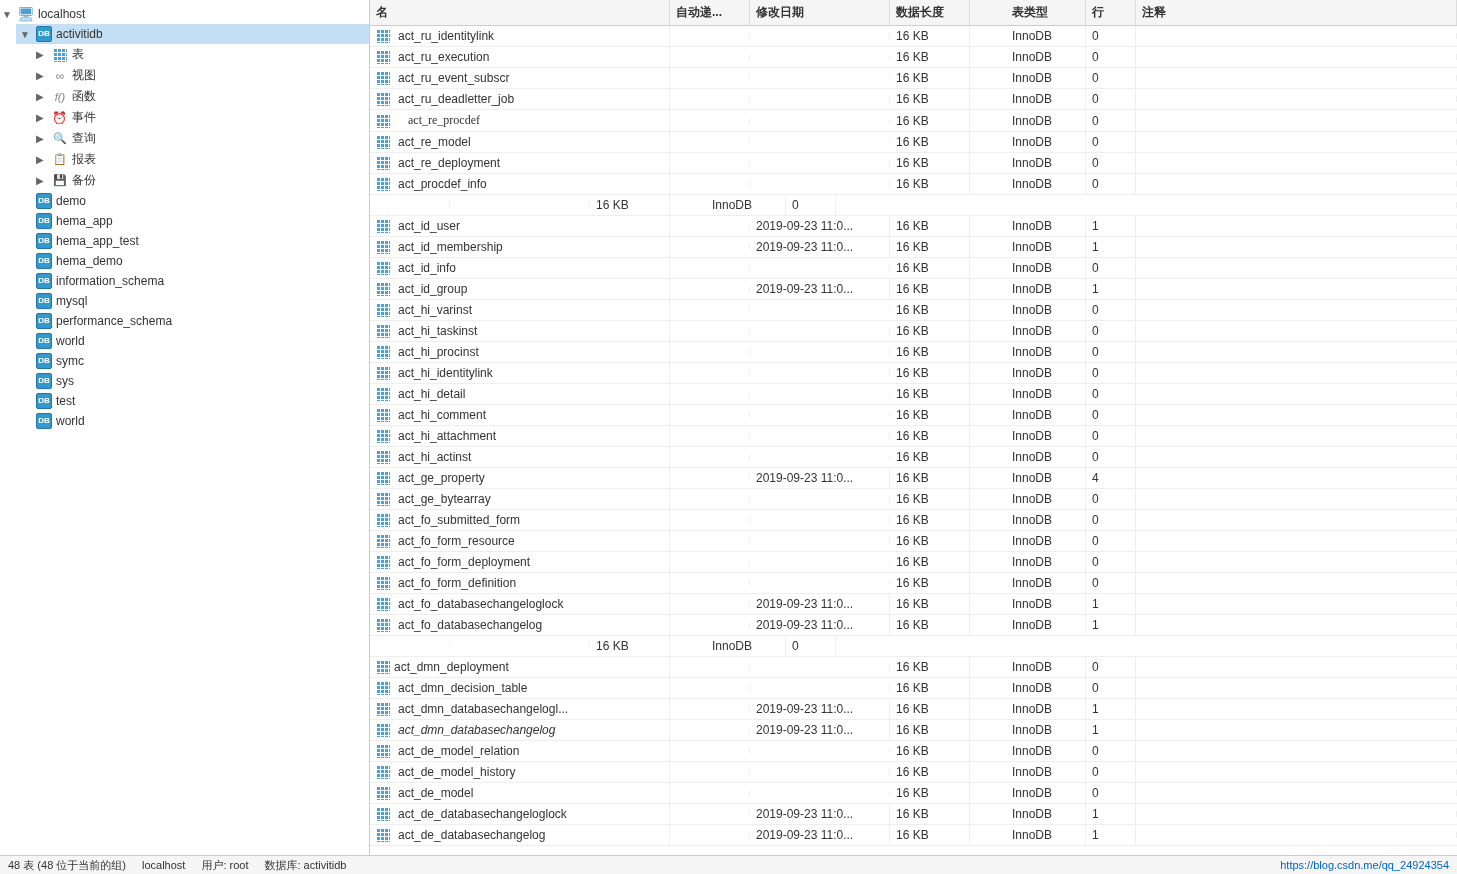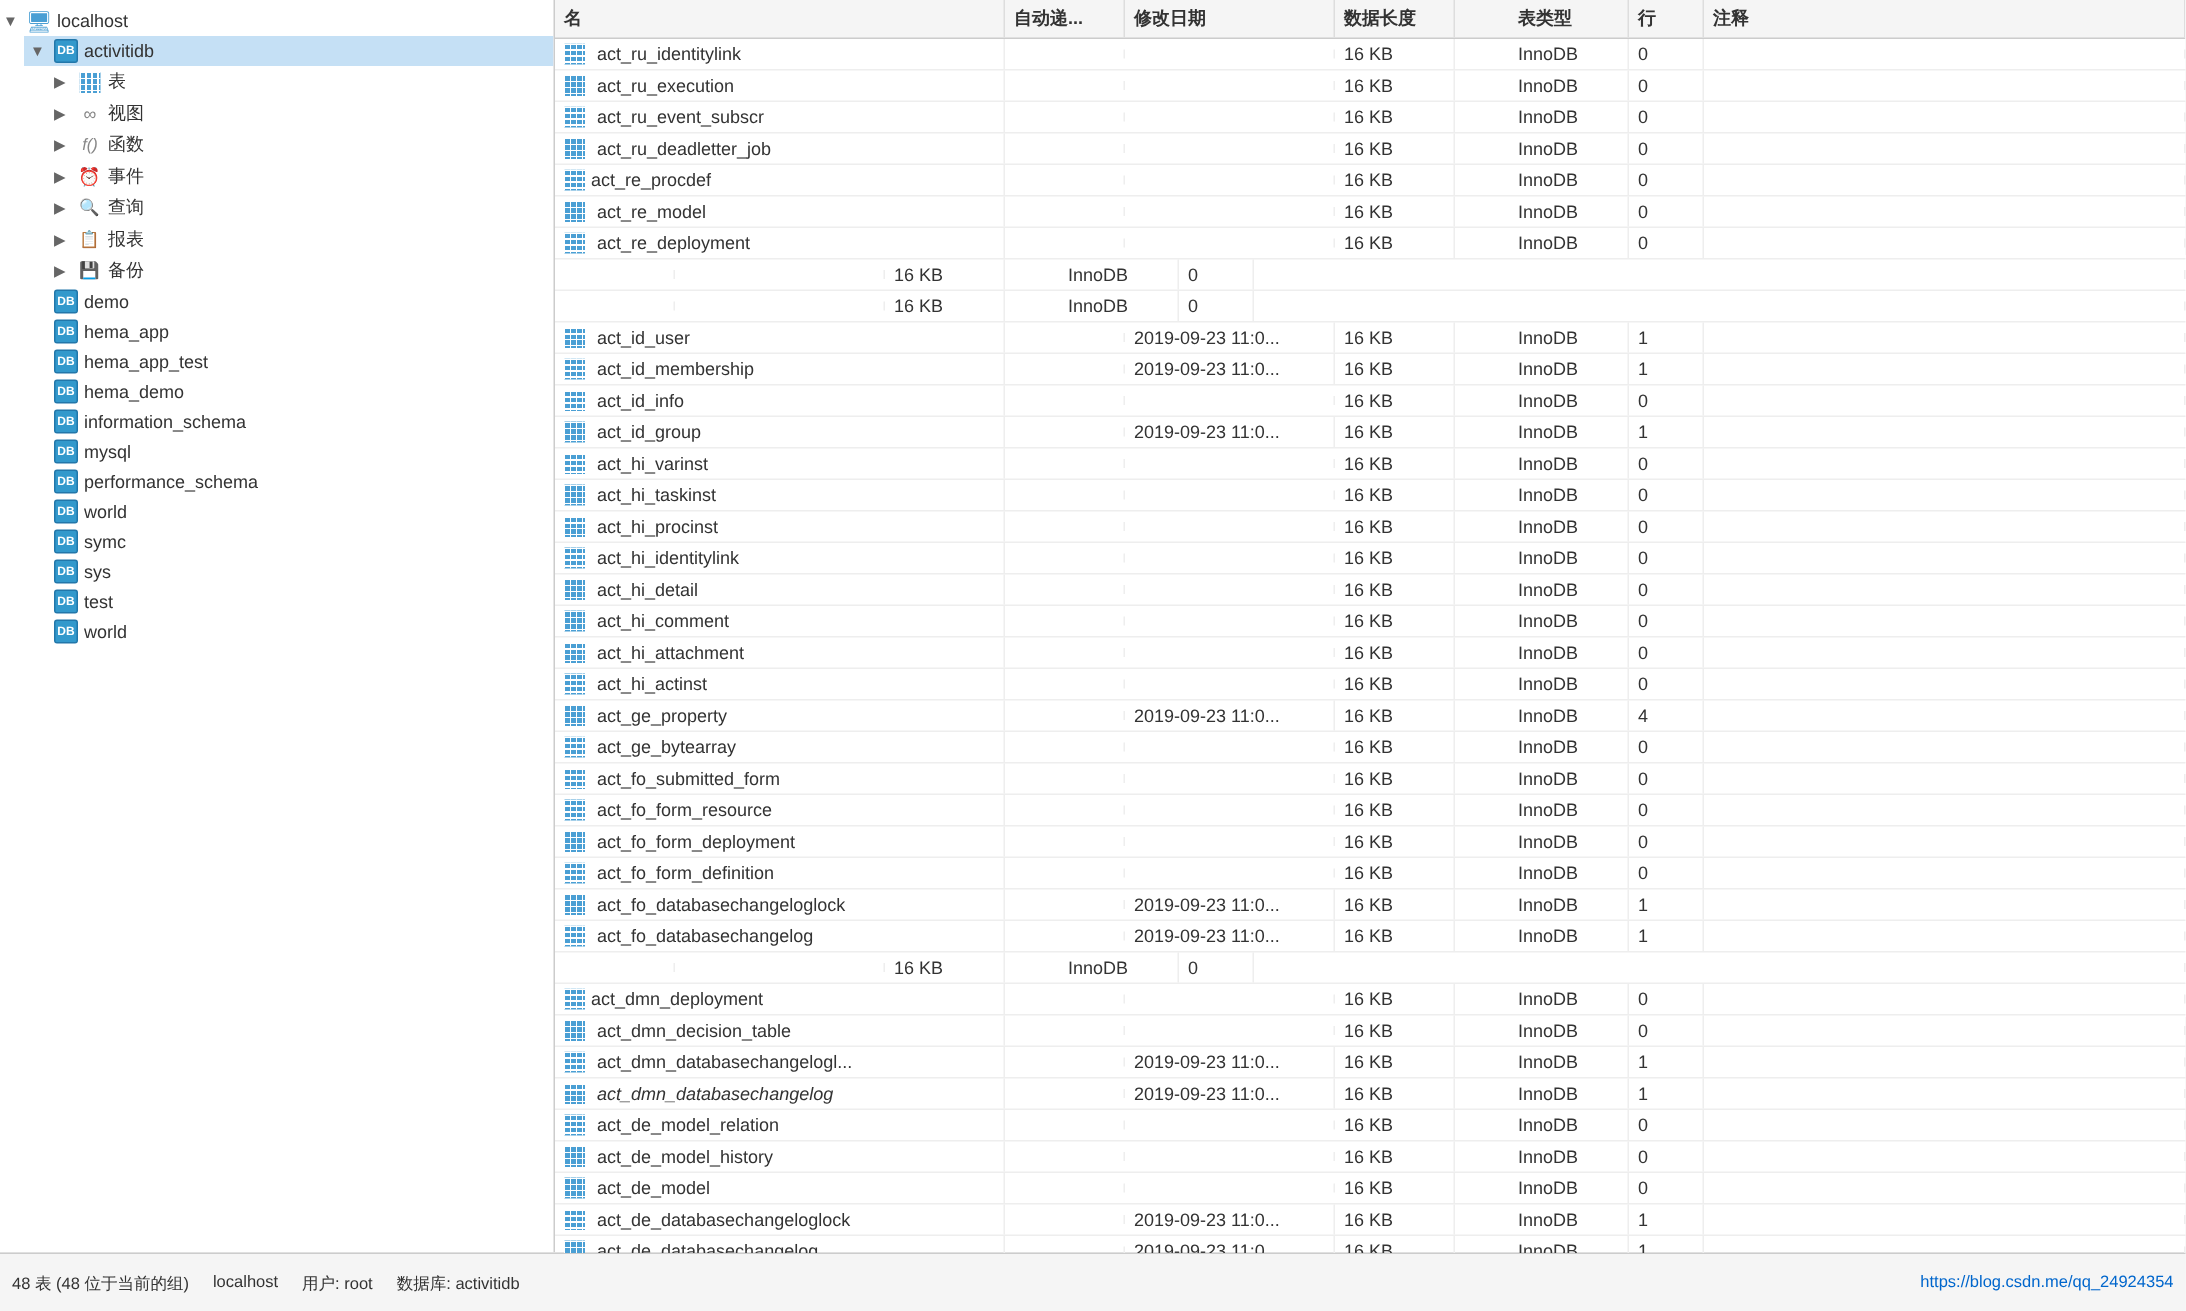--- a/index.html
+++ b/index.html
@@ -33,21 +33,21 @@
     .col-size { width: 80px; }
     .col-type { width: 80px; margin-left: 36px; }
     .col-rows { width: 50px; }
     .col-comment { flex: 1; }
     
     
     .row-table-icon { width: 14px; height: 14px; display: inline-block; flex-shrink: 0; background: #4a9fd4; position: relative; }
     .row-table-icon::before { content: ''; position: absolute; inset: 0; background: repeating-linear-gradient(#fff 0px, #fff 1px, transparent 1px, transparent 4px), repeating-linear-gradient(90deg, #fff 0px, #fff 1px, transparent 1px, transparent 4px); }
     
     
-    .statusbar { height: 39px; background: #f5f5f5; border-top: 1px solid #ccc; display: flex; align-items: center; padding: 0 8px; gap: 16px; font-size: 11px; color: #333; flex-shrink: 0; }
+    .statusbar { height: 19px; background: #f5f5f5; border-top: 1px solid #ccc; display: flex; align-items: center; padding: 0 8px; gap: 16px; font-size: 11px; color: #333; flex-shrink: 0; }
     .statusbar-link { color: #0066cc; text-decoration: none; font-size: 11px; margin-left: auto; }
 
     
     .db-icon-sq { display: inline-block; width: 14px; height: 14px; background: #e8b840; border: 1px solid #c8982a; border-radius: 2px; position: relative; font-size: 9px; color: white; text-align: center; line-height: 14px; font-weight: bold; }
   </style>
 </head>
 <body>
 
 <div class="main-container">
 
@@ -226,21 +226,21 @@
       <div class="col col-auto"></div>
       <div class="col col-date"></div>
       <div class="col col-size">16 KB</div>
       <div class="col col-type">InnoDB</div>
       <div class="col col-rows">0</div>
       <div class="col col-comment"></div>
     </div>
         <div class="table-row">
       <div class="col col-name">
         <span class="row-table-icon"></span>
-        <span style="margin-left:0;">act_re_procdef</span>
+        <span style="margin-left:14px;font-family:Liberation Serif, serif;">act_re_procdef</span>
       </div>
       <div class="col col-auto"></div>
       <div class="col col-date"></div>
       <div class="col col-size">16 KB</div>
       <div class="col col-type">InnoDB</div>
       <div class="col col-rows">0</div>
       <div class="col col-comment"></div>
     </div>
         <div class="table-row">
       <div class="col col-name">
@@ -260,20 +260,24 @@
         <span style="margin-left:4px;">act_re_deployment</span>
       </div>
       <div class="col col-auto"></div>
       <div class="col col-date"></div>
       <div class="col col-size">16 KB</div>
       <div class="col col-type">InnoDB</div>
       <div class="col col-rows">0</div>
       <div class="col col-comment"></div>
     </div>
         <div class="table-row">
+      <div class="col col-name">
+        <span class="row-table-icon"></span>
+        <span style="margin-left:4px;">act_procdef_info</span>
+      </div>
       <div class="col col-auto"></div>
       <div class="col col-date"></div>
       <div class="col col-size">16 KB</div>
       <div class="col col-type">InnoDB</div>
       <div class="col col-rows">0</div>
       <div class="col col-comment"></div>
     </div>
         <div class="table-row">
       <div class="col col-auto"></div>
       <div class="col col-date"></div>

